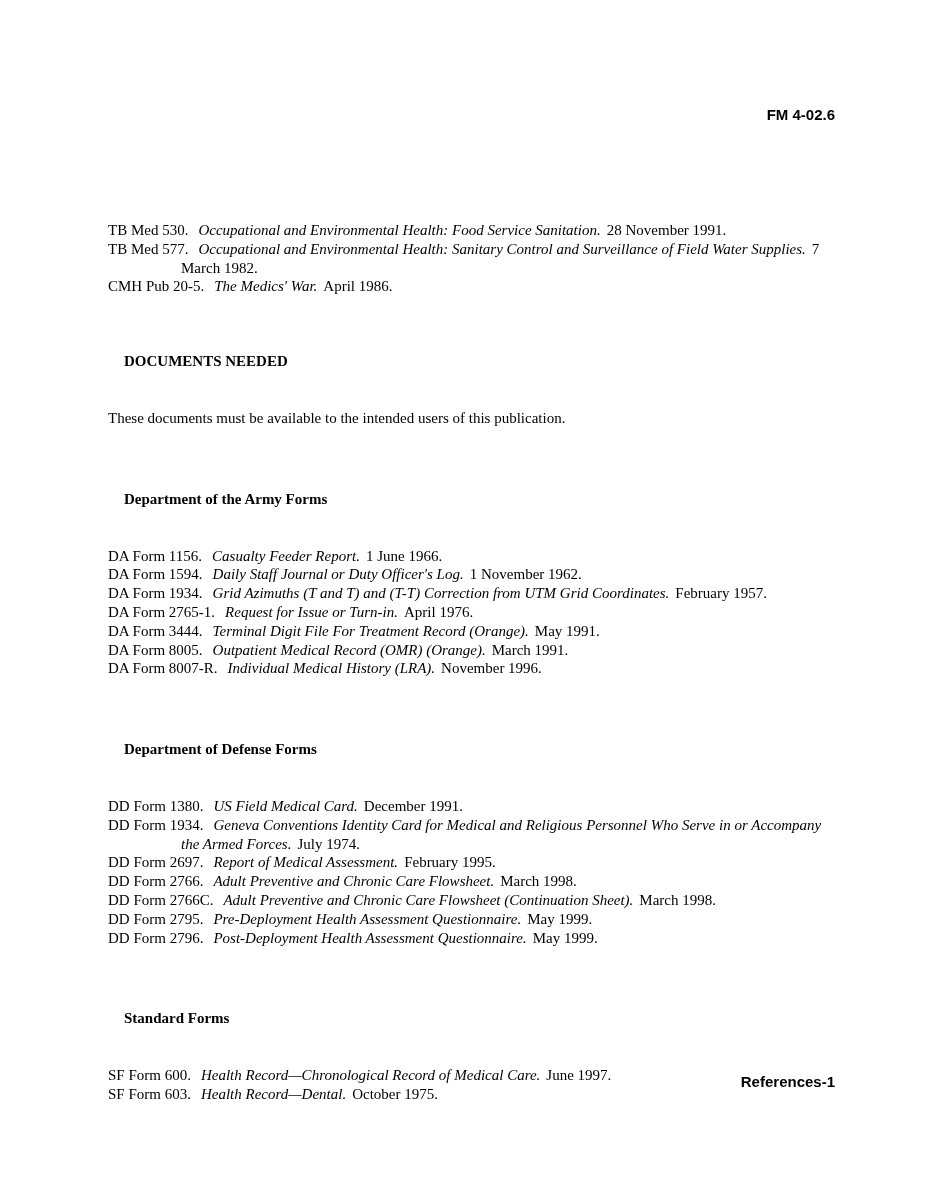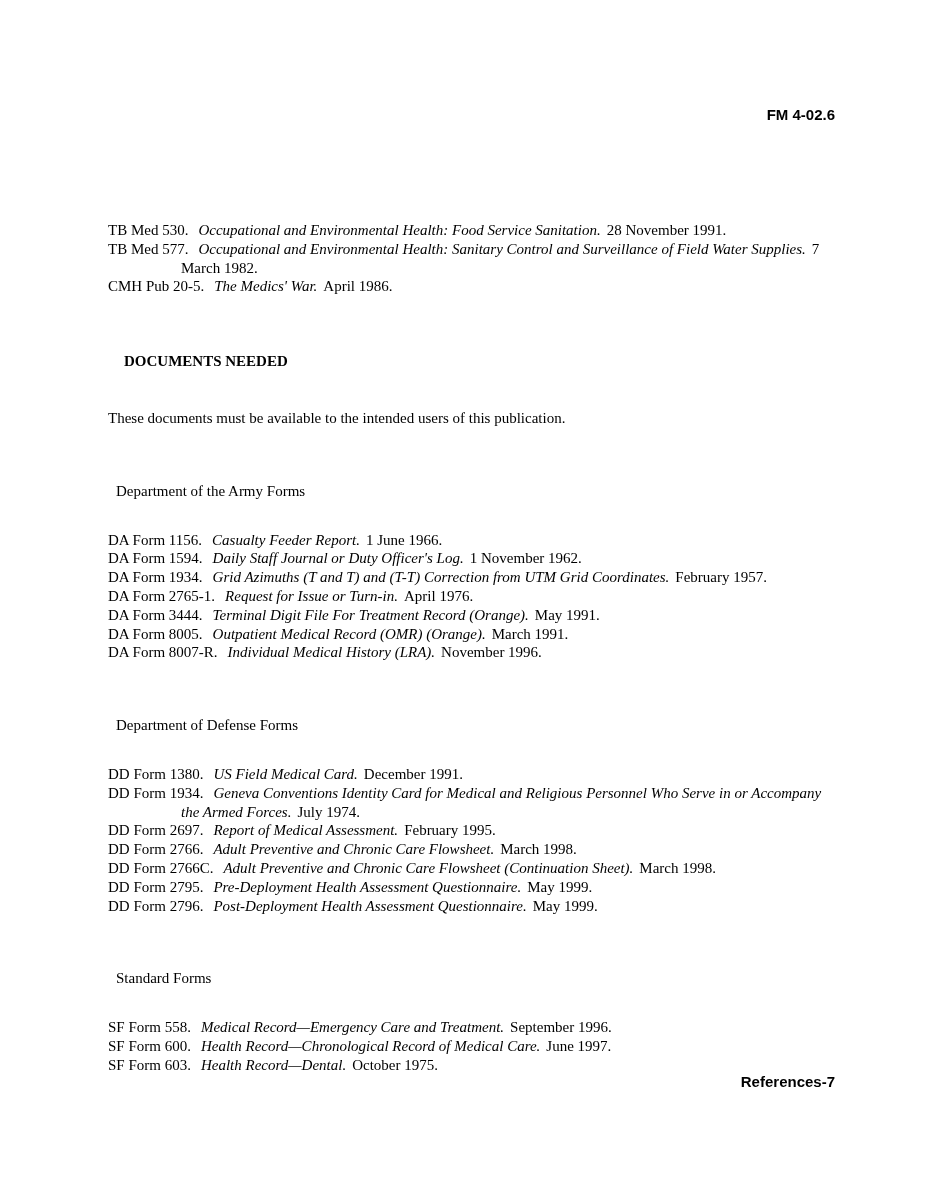--- a/index.html
+++ b/index.html
@@ -13,21 +13,21 @@
     font-family: "Liberation Sans", sans-serif; font-weight: bold; font-size: 15px;
   }
   .content {
     position: absolute; left: 108px; top: 221px; width: 728px;
     font-family: "Liberation Serif", serif; font-size: 15px; line-height: 18.8px;
   }
   .entry { padding-left: 73px; text-indent: -73px; margin: 0; }
   .entry .ref { margin-right: 10px; }
   .entry .title { font-style: italic; margin-right: 6px; }
   .heading-main { font-weight: bold; margin: 16px; }
-  .heading-sub { font-weight: normal; margin: 8px; }
+  .heading-sub { font-weight: bold; margin: 16px; }
   .para { margin: 0; }
   .sp-after-top { height: 40px; }
   .sp-20 { height: 22px; }
   .sp-sub { height: 46px; }
   .sp-sec { height: 46px; }
 </style>
 </head>
 <body>
 
 <div class="page-header">FM 4-02.6</div>
@@ -67,19 +67,18 @@
     <p class="entry"><span class="ref">DD Form 2766.</span><span class="title">Adult Preventive and Chronic Care Flowsheet.</span><span>March 1998.</span></p>
     <p class="entry"><span class="ref">DD Form 2766C.</span><span class="title">Adult Preventive and Chronic Care Flowsheet (Continuation Sheet).</span><span>March 1998.</span></p>
     <p class="entry"><span class="ref">DD Form 2795.</span><span class="title">Pre-Deployment Health Assessment Questionnaire.</span><span>May 1999.</span></p>
     <p class="entry"><span class="ref">DD Form 2796.</span><span class="title">Post-Deployment Health Assessment Questionnaire.</span><span>May 1999.</span></p>
   </section>
 
   <div class="sp-sec"></div>
   <section>
     <p class="heading-sub">Standard Forms</p>
     <div class="sp-20"></div>
-    <p class="entry"><span class="ref">SF Form 558.</span><span class="title">Medical Record—Emergency Care and Treatment.</span><span>September 1996.</span></p>
     <p class="entry"><span class="ref">SF Form 600.</span><span class="title">Health Record—Chronological Record of Medical Care.</span><span>June 1997.</span></p>
     <p class="entry"><span class="ref">SF Form 603.</span><span class="title">Health Record—Dental.</span><span>October 1975.</span></p>
   </section>
 </div>
 
-<div class="page-footer">References-7</div>
+<div class="page-footer">References-1</div>
 
 </body></html>

